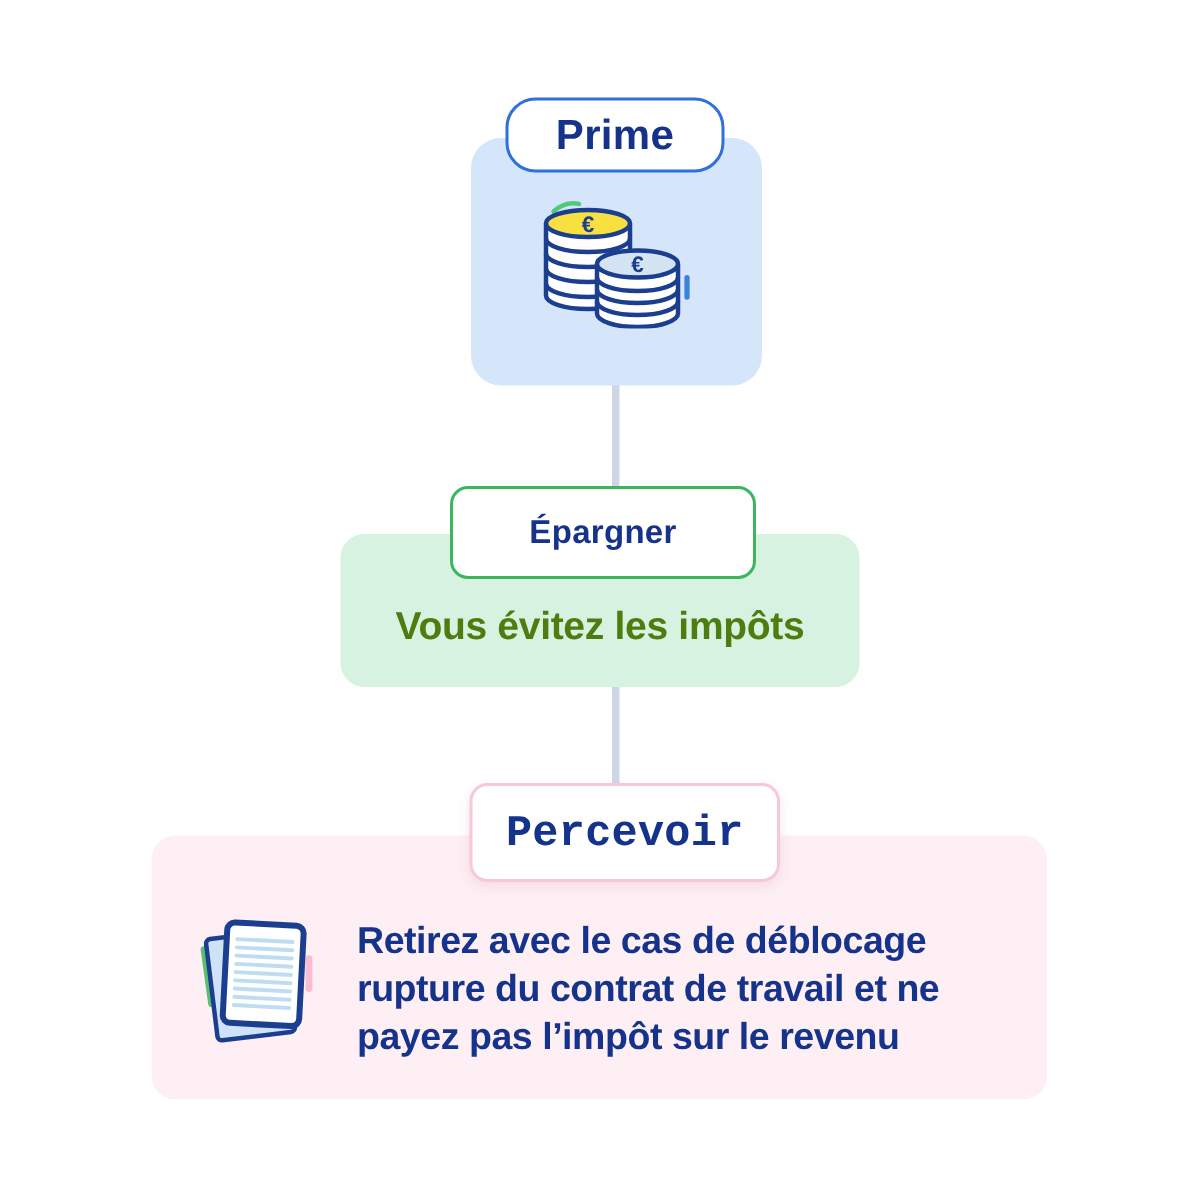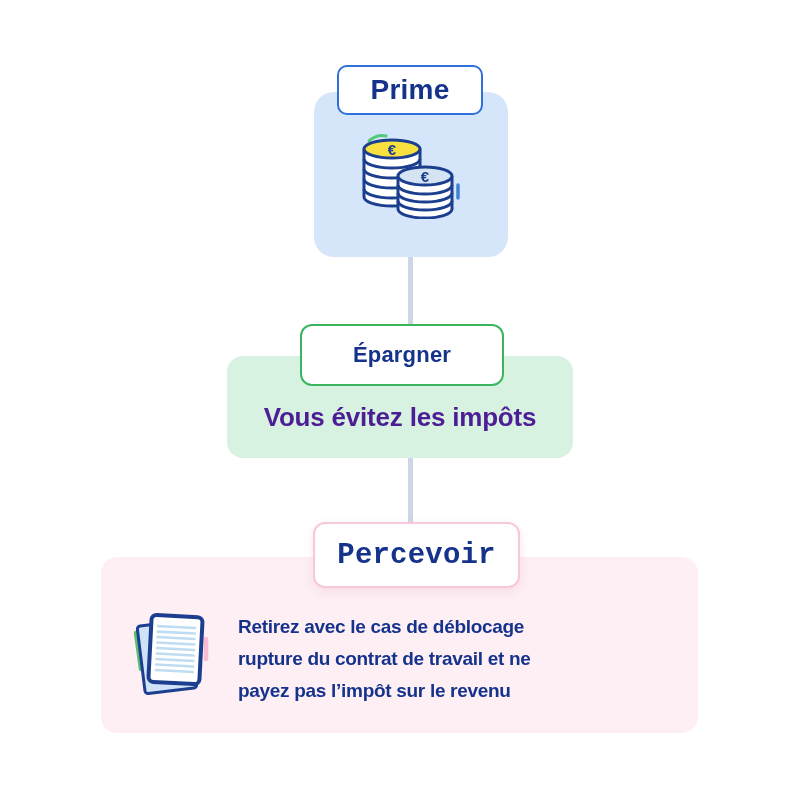--- a/index.html
+++ b/index.html
@@ -26,53 +26,53 @@
   }
 
   
   .prime-panel {
     left: 314px; top: 92px; width: 194px; height: 165px;
     background: #D6E6FA; border-radius: 20px;
     display: flex; align-items: center; justify-content: center;
   }
   .prime-chip {
     left: 337px; top: 65px; width: 146px; height: 50px;
-    border: 2px solid #2F70DA; border-radius: 10px; font-size: 28px;
+    border: 2px solid #2F70DA; border-radius: 20px; font-size: 28px;
   }
 
   
   .epargner-panel {
     left: 227px; top: 356px; width: 346px; height: 102px;
     background: #D7F2E1; border-radius: 16px;
   }
   .epargner-benefit {
     position: absolute; left: 0; right: 0; top: 46px;
     text-align: center; font-weight: 700; font-size: 26px;
-    color: #4c1d95; letter-spacing: -0.2px; white-space: nowrap;
+    color: #4d7c0f; letter-spacing: -0.2px; white-space: nowrap;
   }
   .epargner-chip {
     left: 300px; top: 324px; width: 204px; height: 62px;
     border: 2px solid #3CB55F; border-radius: 12px; font-size: 22px;
   }
 
   
   .percevoir-panel {
     left: 101px; top: 557px; width: 597px; height: 176px;
     background: #FDEFF4; border-radius: 16px;
   }
   .percevoir-chip {
     left: 313px; top: 522px; width: 207px; height: 66px;
     border: 2px solid #F7C8D8; border-radius: 12px; font-size: 29px;
     box-shadow: 0 3px 8px rgba(235, 170, 195, 0.28);
     font-family: Liberation Mono, monospace;
   }
   .doc-icon-wrap { position: absolute; left: 24px; top: 40px; }
   .percevoir-text {
     position: absolute; left: 137px; top: 54px;
-    color: #16338C; font-weight: 700; font-size: 19px;
+    color: #16338C; font-weight: 700; font-size: 25px;
     line-height: 32px; letter-spacing: -0.3px;
   }
   .percevoir-text .line { white-space: nowrap; }
 </style>
 </head>
 <body>
 
 <div class="stage">
 
   <div class="connector" id="connector-top"></div>

